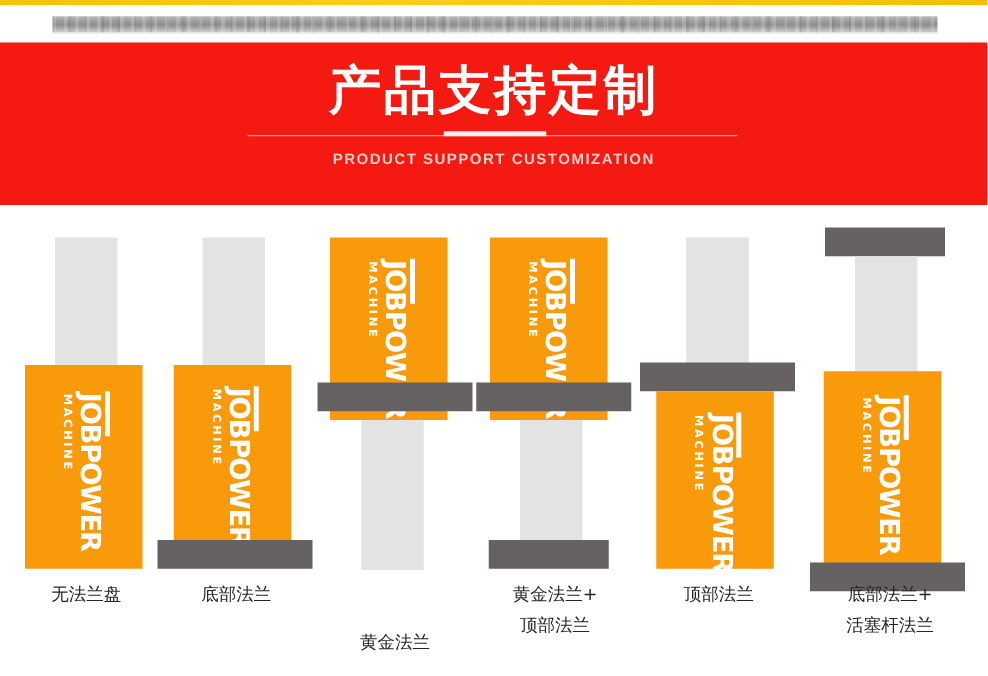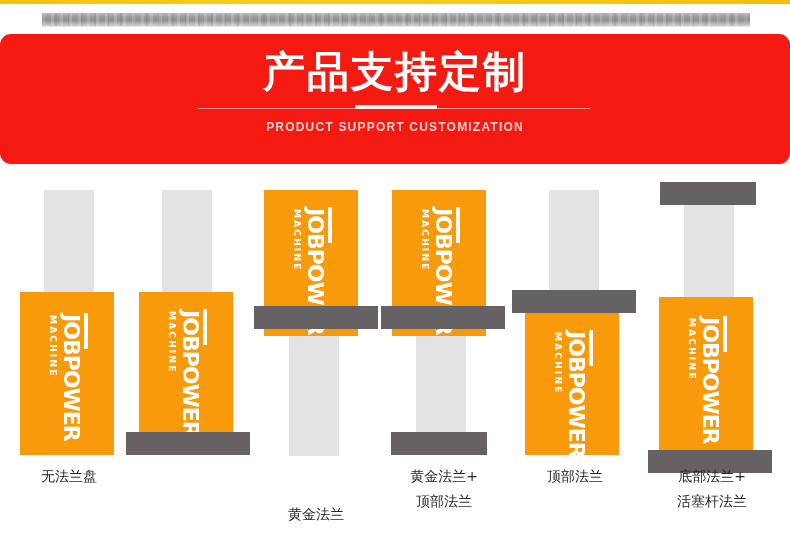--- a/index.html
+++ b/index.html
@@ -27,21 +27,20 @@
     background:
       repeating-linear-gradient(90deg,rgba(255,255,255,.22) 0 3px,rgba(255,255,255,0) 3px 9px),
       repeating-linear-gradient(90deg,rgba(90,90,90,.18) 0 2px,rgba(0,0,0,0) 2px 13px);
     opacity:.85;
   }
 
   
   .banner{
     position:absolute;left:0;top:34px;width:790px;height:130px;
     background:#f41a11;
-    border-radius:11px;
   }
   .banner-title{
     position:absolute;left:0;top:12px;width:790px;
     text-align:center;
     color:#ffffff;
     font-size:42px;
     font-weight:bold;
     letter-spacing:2px;
     line-height:52px;
     font-family:"DejaVu Sans","Liberation Sans",sans-serif;
@@ -150,20 +149,21 @@
     <div class="item" style="left:126px;width:126px;">
       <div class="part rod" style="left:36px;top:26px;width:50px;height:104px;"></div>
       <div class="part body" style="left:13px;top:128px;width:94px;height:140px;">
         <div class="logo" style="left:62px;top:18px;">
           <span class="bar"></span>
           <span class="l1">JOBPOWER</span>
           <span class="l2">MACHINE</span>
         </div>
       </div>
       <div class="part flange" style="left:0px;top:268px;width:124px;height:23px;"></div>
+      <div class="caption" style="left:-2px;top:300px;width:130px;">底部法兰</div>
     </div>
 
     <div class="item" style="left:256px;width:120px;">
       <div class="part body" style="left:8px;top:26px;width:94px;height:146px;">
         <div class="logo" style="left:62px;top:18px;">
           <span class="bar"></span>
           <span class="l1">JOBPOWER</span>
           <span class="l2">MACHINE</span>
         </div>
       </div>

